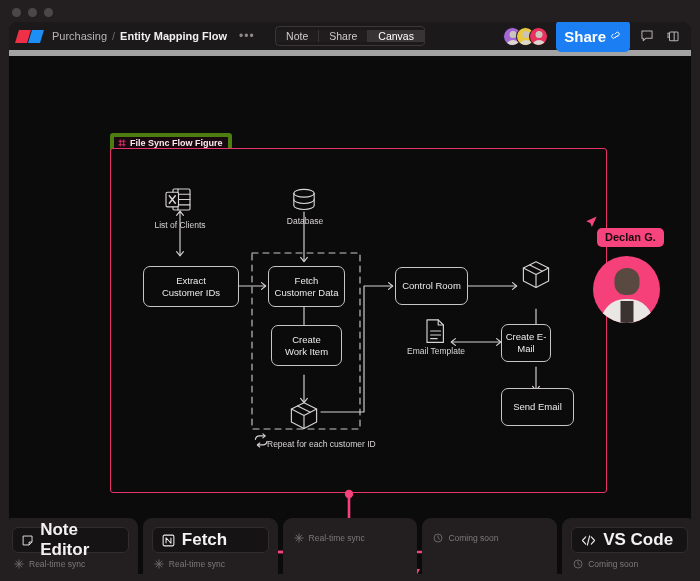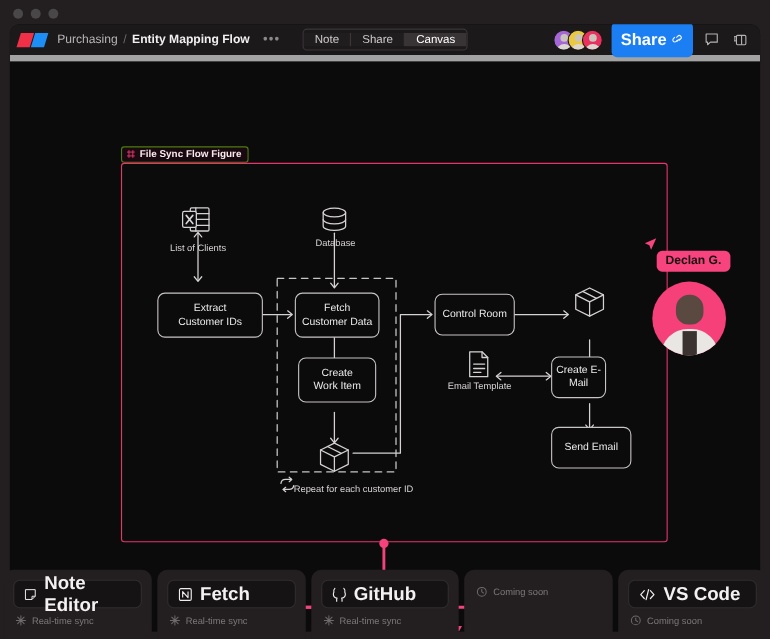--- a/index.html
+++ b/index.html
@@ -78,21 +78,21 @@
     font-size: 15px; color: #fff; font-weight: bold; cursor: pointer;
   }
   .icon-btn { width: 18px; height: 18px; display: flex; align-items: center; justify-content: center; cursor: pointer; }
 
   
   .canvas { position: relative; width: 100%; height: 518px; background: #0b0b0c; }
 
   .figure-tag {
     position: absolute; left: 101px; top: 77px;
     display: flex; align-items: center; gap: 4px;
-    border: 1px solid #4d7c0f; border-radius: 3px;
+    border: 4px solid #4d7c0f; border-radius: 3px;
     padding: 1px 5px 2px 4px; background: #17090f;
     font-size: 9px; color: #fce8ef; font-weight: bold;
   }
 
   .frame {
     position: absolute; left: 101px; top: 92px;
     width: 497px; height: 345px;
     border: 1.2px solid #e8336b; border-radius: 3px;
     background: #0b0b0c;
   }
@@ -387,26 +387,20 @@
         <svg width="10" height="10" viewBox="0 0 12 12">
           <g stroke="#6f696b" stroke-width="1.1" stroke-linecap="round">
             <path d="M6 1v10M1 6h10M2.5 2.5l7 7M9.5 2.5l-7 7"></path>
           </g>
         </svg>
         <span class="card-sub-text">Real-time sync</span>
       </div>
     </div>
 
     <div class="card">
-      <div class="card-head">
-        <svg width="13" height="14" viewBox="0 0 16 17">
-          <path d="M3 2.2c-1.3 1.3-1.6 3-1.1 4.4-0.4 0.7-0.6 1.5-0.6 2.3 0 2.7 1.6 4 4.1 4.3 -0.3 0.4-0.4 0.9-0.4 1.4v2.2M13 2.2c1.3 1.3 1.6 3 1.1 4.4 0.4 0.7 0.6 1.5 0.6 2.3 0 2.7-1.6 4-4.1 4.3 0.3 0.4 0.4 0.9 0.4 1.4v2.2" fill="none" stroke="#efecee" stroke-width="1.3" stroke-linecap="round" stroke-linejoin="round"></path>
-        </svg>
-        <span class="card-title">GitHub</span>
-      </div>
       <div class="card-sub">
         <svg width="10" height="10" viewBox="0 0 12 12">
           <g stroke="#6f696b" stroke-width="1.1" stroke-linecap="round">
             <path d="M6 1v10M1 6h10M2.5 2.5l7 7M9.5 2.5l-7 7"></path>
           </g>
         </svg>
         <span class="card-sub-text">Real-time sync</span>
       </div>
     </div>
 

